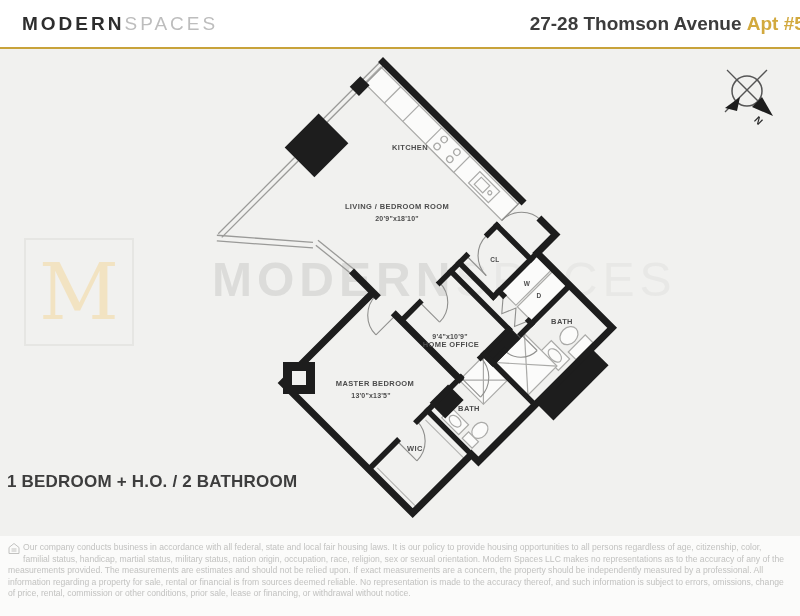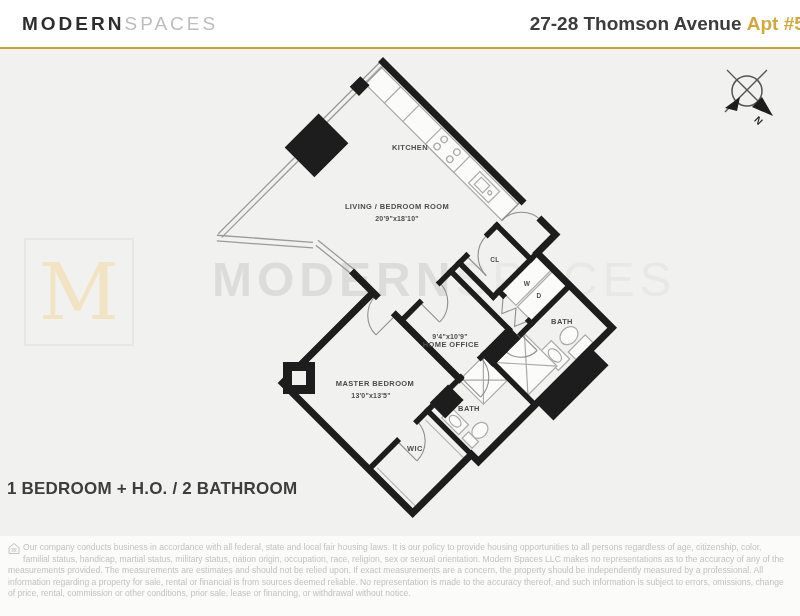--- a/index.html
+++ b/index.html
@@ -30,21 +30,21 @@
   svg.plan{position:absolute;left:0;top:-49px;width:800px;height:616px;}
 
   .room-label{position:absolute;transform:translate(-50%,-50%);color:#4c4c4c;
         font-size:7.5px;font-weight:700;letter-spacing:0.4px;white-space:nowrap;text-align:center;}
   .room-dims{position:absolute;transform:translate(-50%,-50%);color:#4c4c4c;
         font-size:7px;font-weight:600;letter-spacing:0.2px;white-space:nowrap;}
   .room-label.small{font-size:6.5px;}
 
   
   .summary{position:absolute;left:7px;top:422px;color:#3d3d3d;}
-  .summary div{font-size:17px;font-weight:600;line-height:22px;letter-spacing:0.2px;margin-top:7px;}
+  .summary div{font-size:17px;font-weight:600;line-height:22px;letter-spacing:0.2px;}
 
   
   .footer{position:absolute;left:0;top:536px;width:800px;height:80px;background:#fbfbfa;padding-left:12px;}
   .disclaimer{position:absolute;left:8px;top:6px;width:782px;color:#c2c2c0;
         font-size:8.6px;line-height:11.5px;}
   .eh-icon{float:left;margin:1px 3px 0 0;}
 </style>
 </head>
 <body>
 

